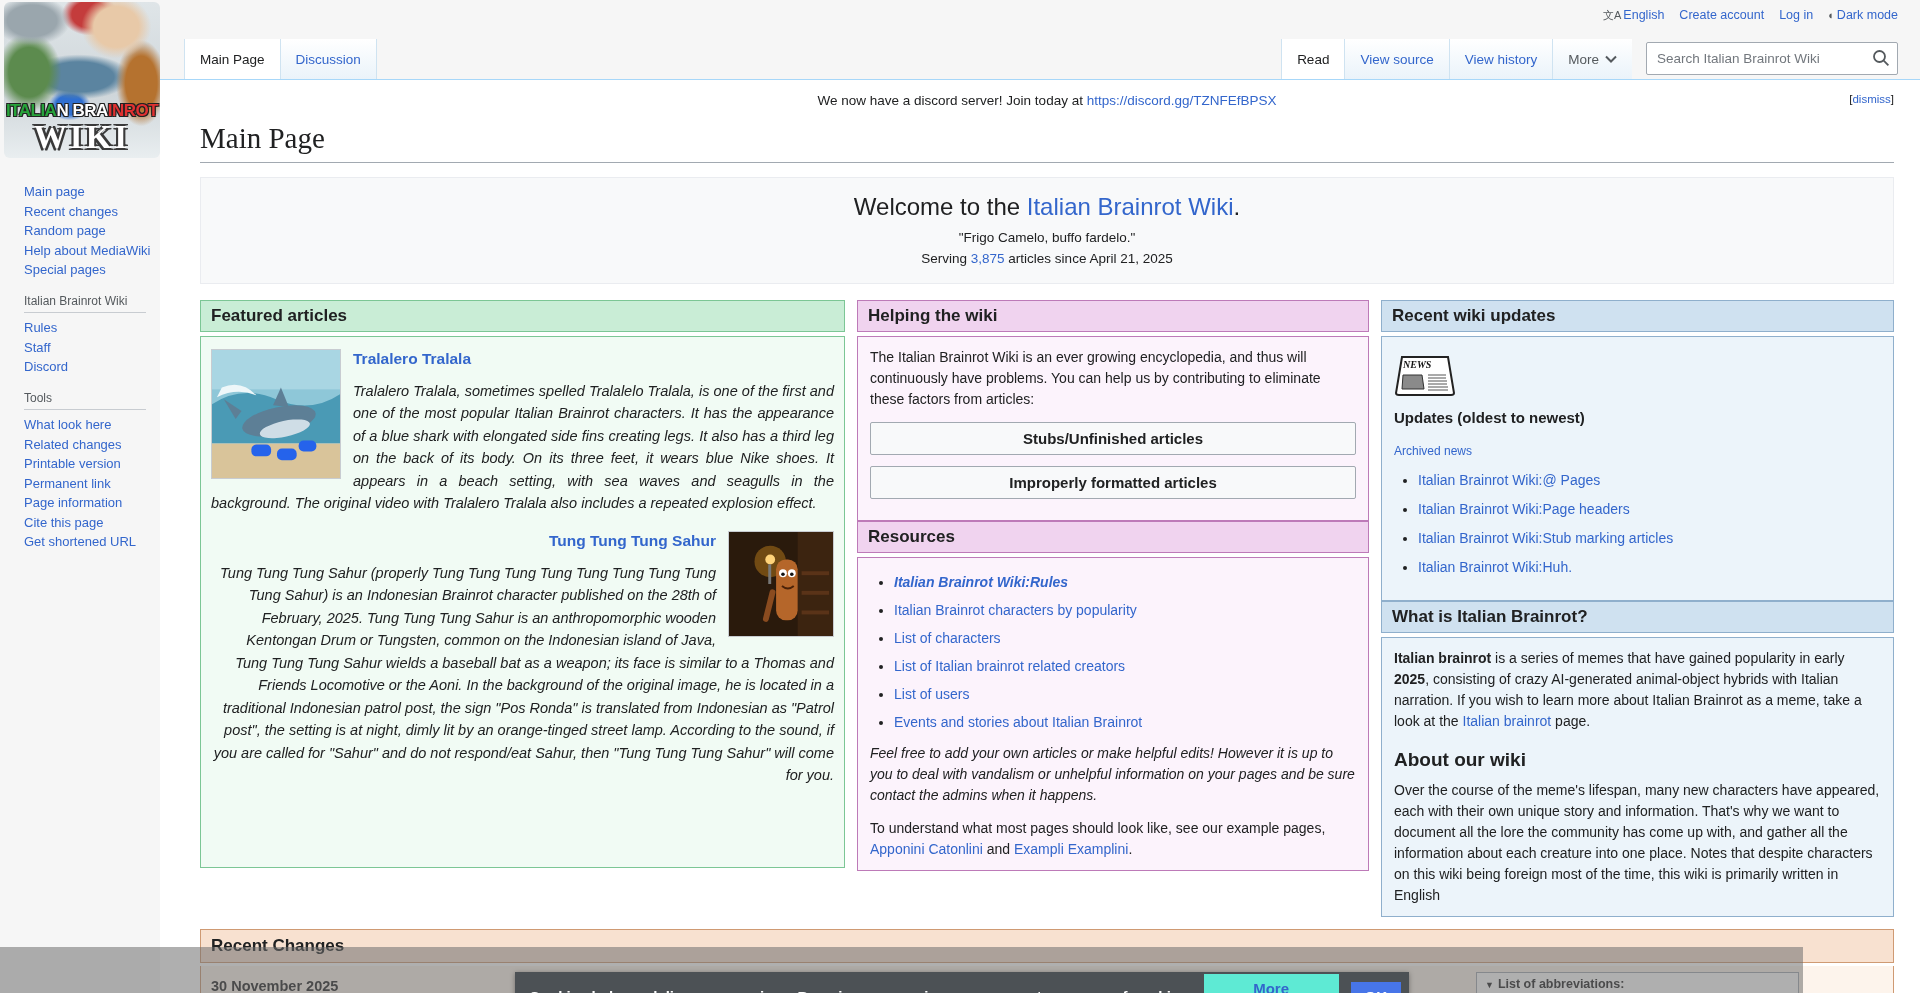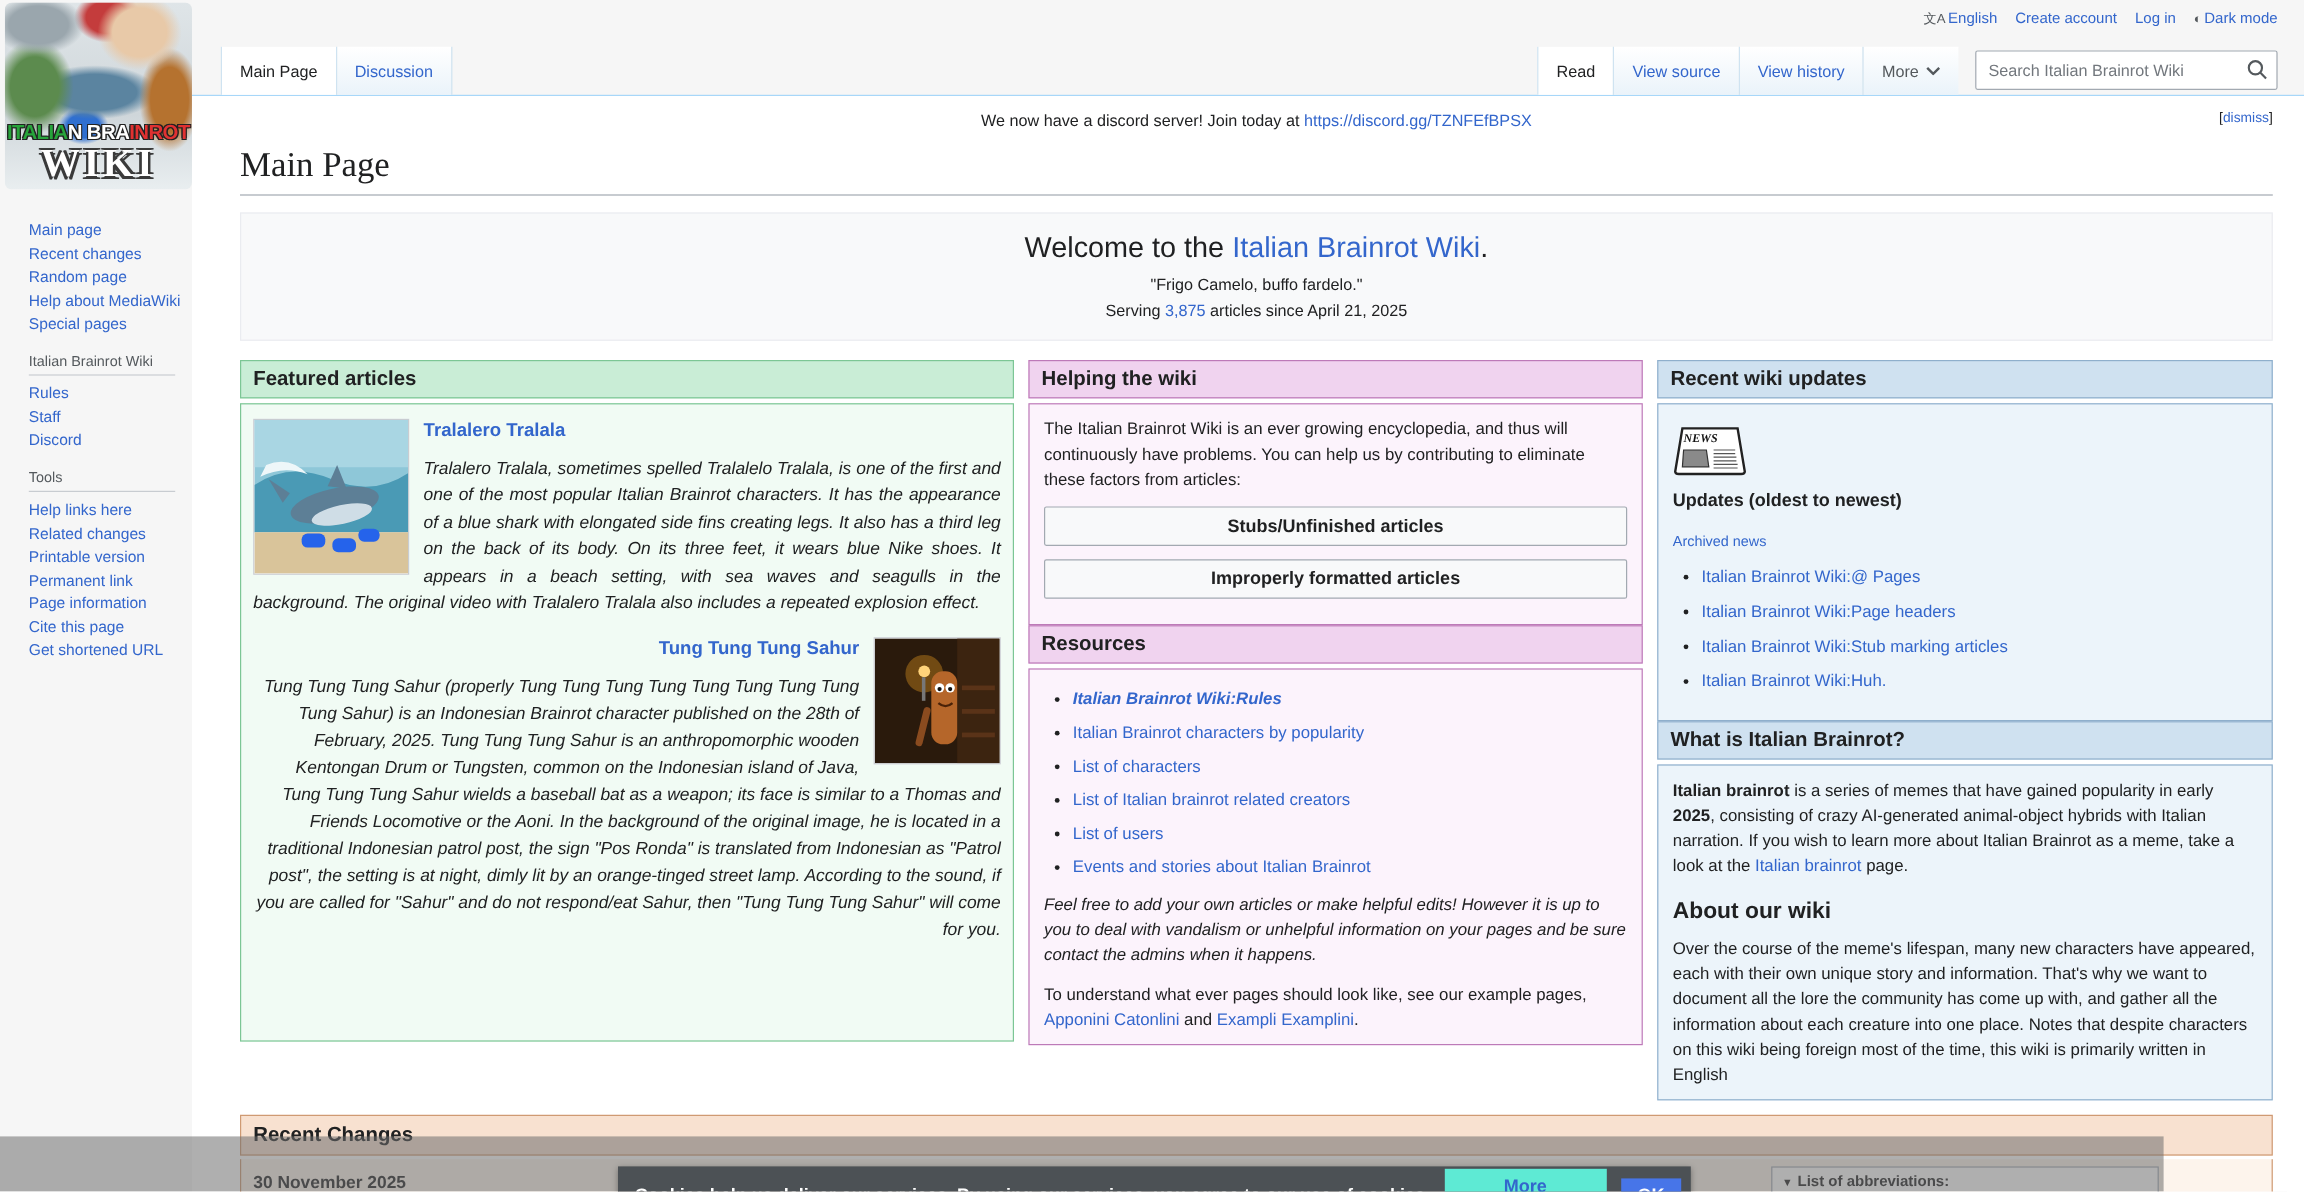--- a/index.html
+++ b/index.html
@@ -160,21 +160,21 @@
     <div class="portal-header">Italian Brainrot Wiki</div>
     <ul>
       <li><a>Rules</a></li>
       <li><a>Staff</a></li>
       <li><a>Discord</a></li>
     </ul>
   </div>
   <div class="portal">
     <div class="portal-header">Tools</div>
     <ul>
-      <li><a>Help links here</a></li>
+      <li><a>What look here</a></li>
       <li><a>Related changes</a></li>
       <li><a>Printable version</a></li>
       <li><a>Permanent link</a></li>
       <li><a>Page information</a></li>
       <li><a>Cite this page</a></li>
       <li><a>Get shortened URL</a></li>
     </ul>
   </div>
 </nav>
 
@@ -285,21 +285,21 @@
         <div class="box-body">
           <ul class="res-list">
             <li class="em"><a>Italian Brainrot Wiki:Rules</a></li>
             <li><a>Italian Brainrot characters by popularity</a></li>
             <li><a>List of characters</a></li>
             <li><a>List of Italian brainrot related creators</a></li>
             <li><a>List of users</a></li>
             <li><a>Events and stories about Italian Brainrot</a></li>
           </ul>
           <p class="feel-free">Feel free to add your own articles or make helpful edits! However it is up to you to deal with vandalism or unhelpful information on your pages and be sure contact the admins when it happens.</p>
-          <p><span>To understand what ever pages should look like, see our example pages, </span><a>Apponini Catonlini</a><span> and </span><a>Exampli Examplini</a><span>.</span></p>
+          <p><span>To understand what most pages should look like, see our example pages, </span><a>Apponini Catonlini</a><span> and </span><a>Exampli Examplini</a><span>.</span></p>
         </div>
       </div>
 
       <div class="col-updates">
         <div class="box-header">Recent wiki updates</div>
         <div class="box-body">
           <svg id="news-icon" width="62" height="42" viewBox="0 0 62 42">
             <path d="M8,2 H54 L60,38 Q60,40 57,40 H5 Q2,40 2,38 Z" fill="#fff" stroke="#222" stroke-width="2"></path>
             <text x="9" y="13" font-size="10" font-weight="bold" font-style="italic" font-family="serif" fill="#111">NEWS</text>
             <path d="M9,20 H28 L30,34 H8 Z" fill="#8a8a8a" stroke="#333"></path>

